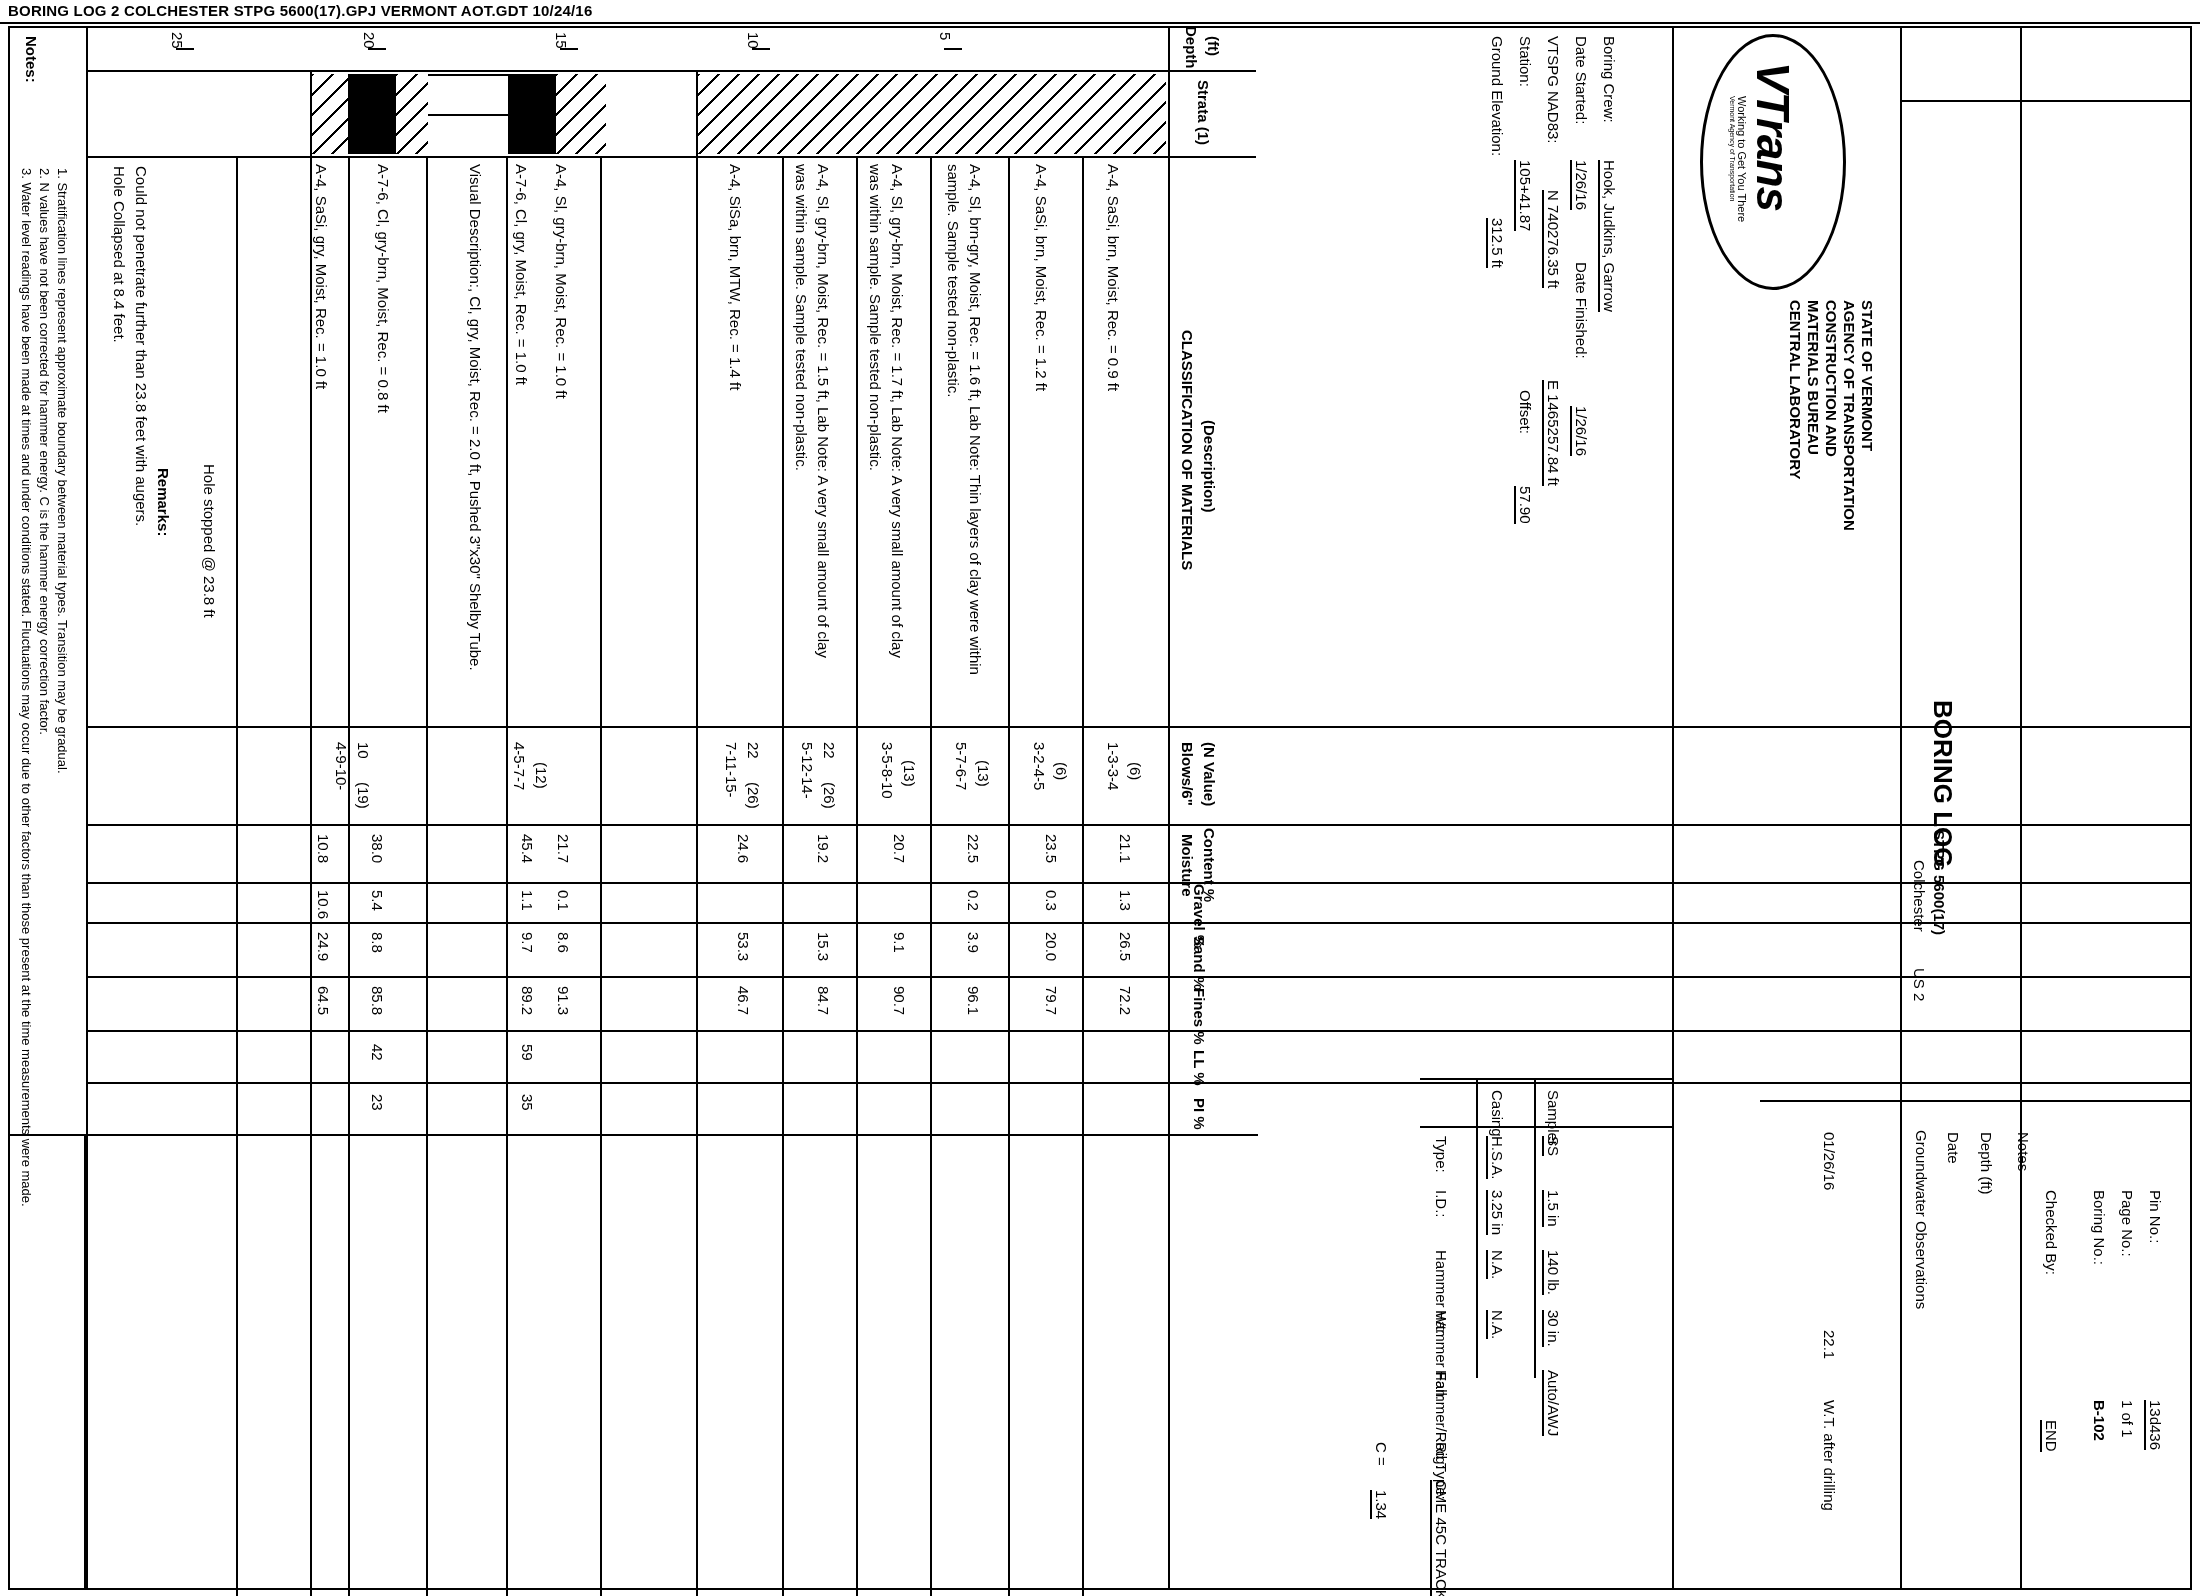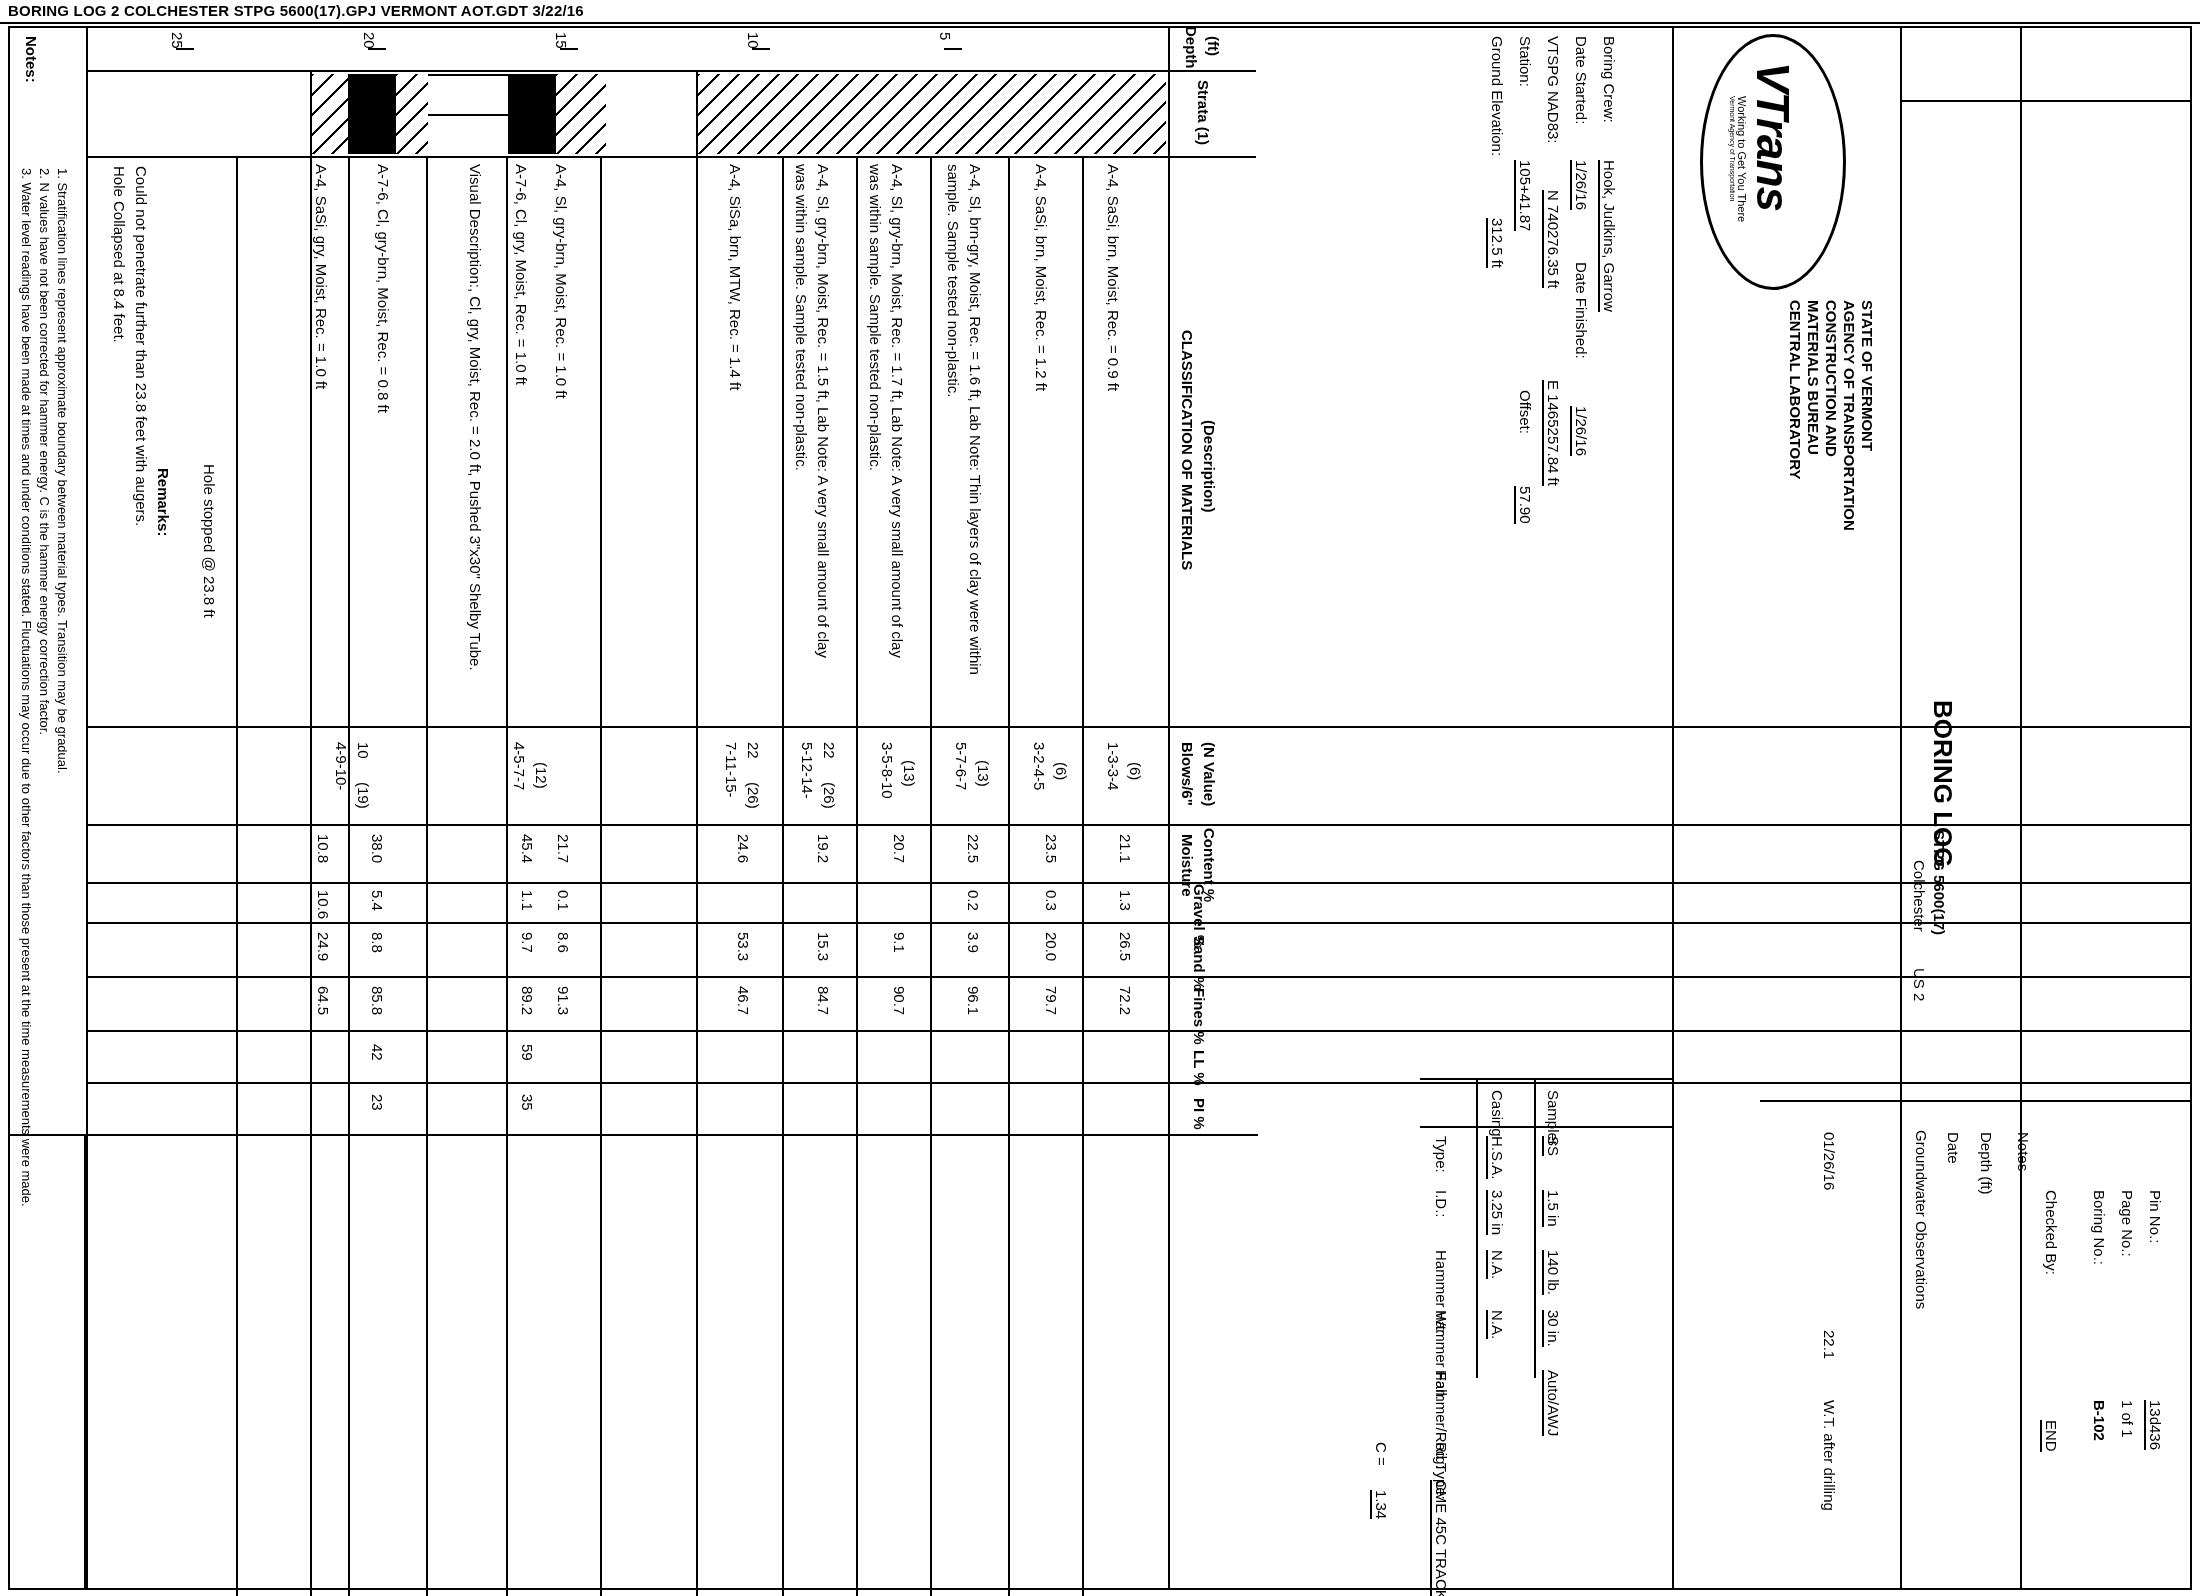--- a/index.html
+++ b/index.html
@@ -27,21 +27,21 @@
   .solid{background:#000;}
   .white{background:#fff;}
 
   .logoOval{position:absolute;border:3px solid #000;border-radius:50%;}
 </style>
 </head>
 <body>
 
 <div class="sheet">
 
-  <div class="hdrline">BORING LOG  2 COLCHESTER STPG 5600(17).GPJ  VERMONT AOT.GDT  3/22/16</div>
+  <div class="hdrline">BORING LOG  2 COLCHESTER STPG 5600(17).GPJ  VERMONT AOT.GDT  10/24/16</div>
   <div class="hdrrule"></div>
 
   <div class="box" style="left:8px;top:26px;width:2184px;height:1564px;"></div>
 
   <div class="line vline" style="left:1672px;top:28px;height:1560px;"></div>
   <div class="line vline" style="left:1900px;top:28px;height:1560px;"></div>
   <div class="line vline" style="left:2020px;top:28px;height:1560px;"></div>
 
   <div class="logoOval" style="left:1700px;top:34px;width:140px;height:250px;"></div>
   <div class="vtext" style="left:1800px;top:62px;font-size:46px;font-weight:bold;font-style:italic;letter-spacing:-1px;">VTrans</div>

